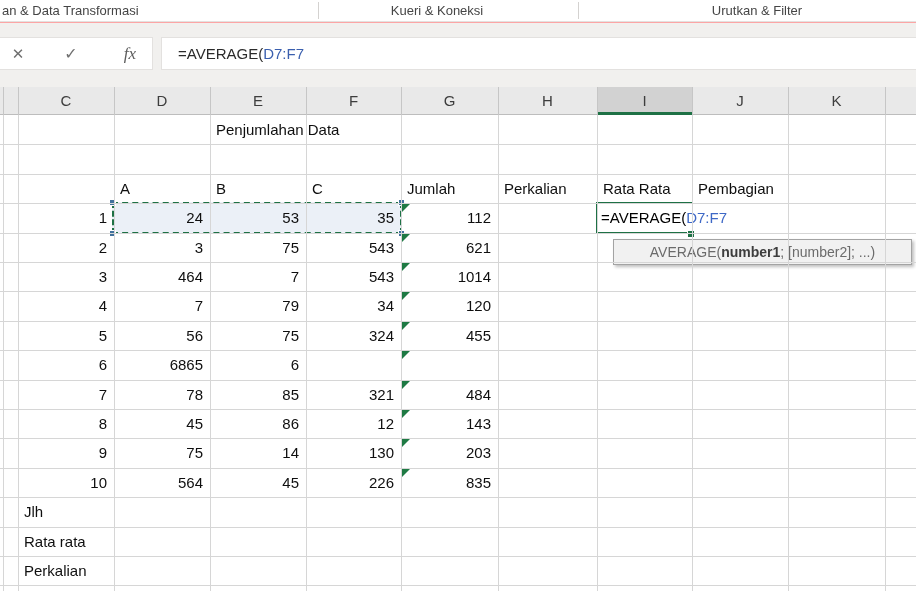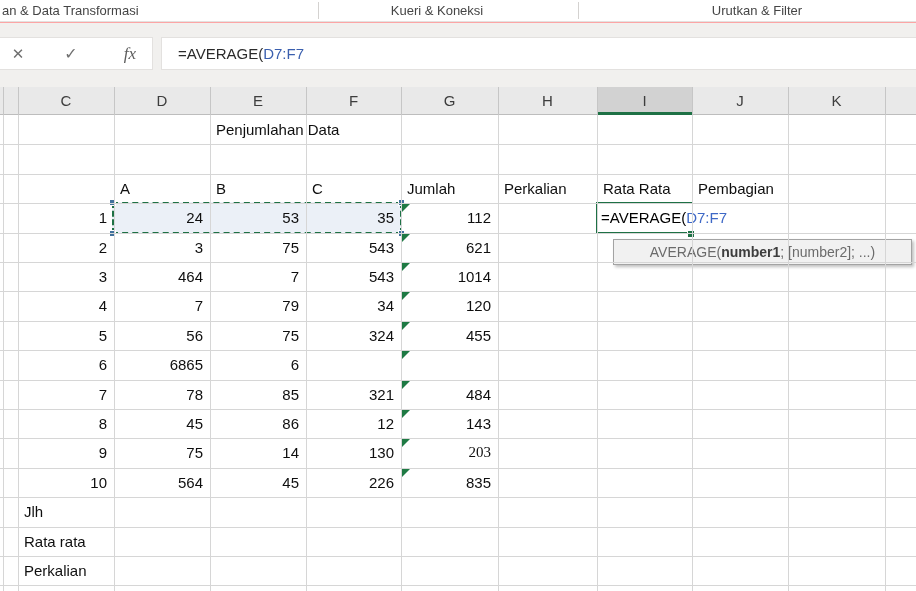--- a/index.html
+++ b/index.html
@@ -196,21 +196,21 @@
       <div class="cell num" style="left: 19px; width: 95px; top: 294px; height: 29px; line-height: 29px;">8</div>
       <div class="cell num" style="left: 115px; width: 95px; top: 294px; height: 29px; line-height: 29px;">45</div>
       <div class="cell num" style="left: 211px; width: 95px; top: 294px; height: 29px; line-height: 29px;">86</div>
       <div class="cell num" style="left: 307px; width: 94px; top: 294px; height: 29px; line-height: 29px;">12</div>
       <div class="cell num" style="left: 402px; width: 96px; top: 294px; height: 29px; line-height: 29px;">143</div>
       <div class="tri" style="left: 402px; top: 295px;"></div>
       <div class="cell num" style="left: 19px; width: 95px; top: 323px; height: 29px; line-height: 29px;">9</div>
       <div class="cell num" style="left: 115px; width: 95px; top: 323px; height: 29px; line-height: 29px;">75</div>
       <div class="cell num" style="left: 211px; width: 95px; top: 323px; height: 16px; line-height: 29px;">14</div>
       <div class="cell num" style="left: 307px; width: 94px; top: 323px; height: 29px; line-height: 29px;">130</div>
-      <div class="cell num" style="left: 402px; width: 96px; top: 323px; height: 38px; line-height: 29px; font-family: Liberation Serif, serif;">203</div>
+      <div class="cell num" style="left: 402px; width: 96px; top: 323px; height: 38px; line-height: 29px;">203</div>
       <div class="tri" style="left: 402px; top: 324px;"></div>
       <div class="cell num" style="left: 19px; width: 95px; top: 353px; height: 29px; line-height: 29px;">10</div>
       <div class="cell num" style="left: 115px; width: 95px; top: 353px; height: 29px; line-height: 29px;">564</div>
       <div class="cell num" style="left: 211px; width: 95px; top: 353px; height: 29px; line-height: 29px;">45</div>
       <div class="cell num" style="left: 307px; width: 94px; top: 353px; height: 29px; line-height: 29px;">226</div>
       <div class="cell num" style="left: 402px; width: 96px; top: 353px; height: 29px; line-height: 29px;">835</div>
       <div class="tri" style="left: 402px; top: 354px;"></div>
       <div class="cell txt" style="left: 19px; width: 95px; top: 382px; height: 29px; line-height: 29px;">Jlh</div>
       <div class="cell txt" style="left: 19px; width: 95px; top: 412px; height: 29px; line-height: 29px;">Rata rata</div>
       <div class="cell txt" style="left: 19px; width: 95px; top: 441px; height: 29px; line-height: 29px;">Perkalian</div>

